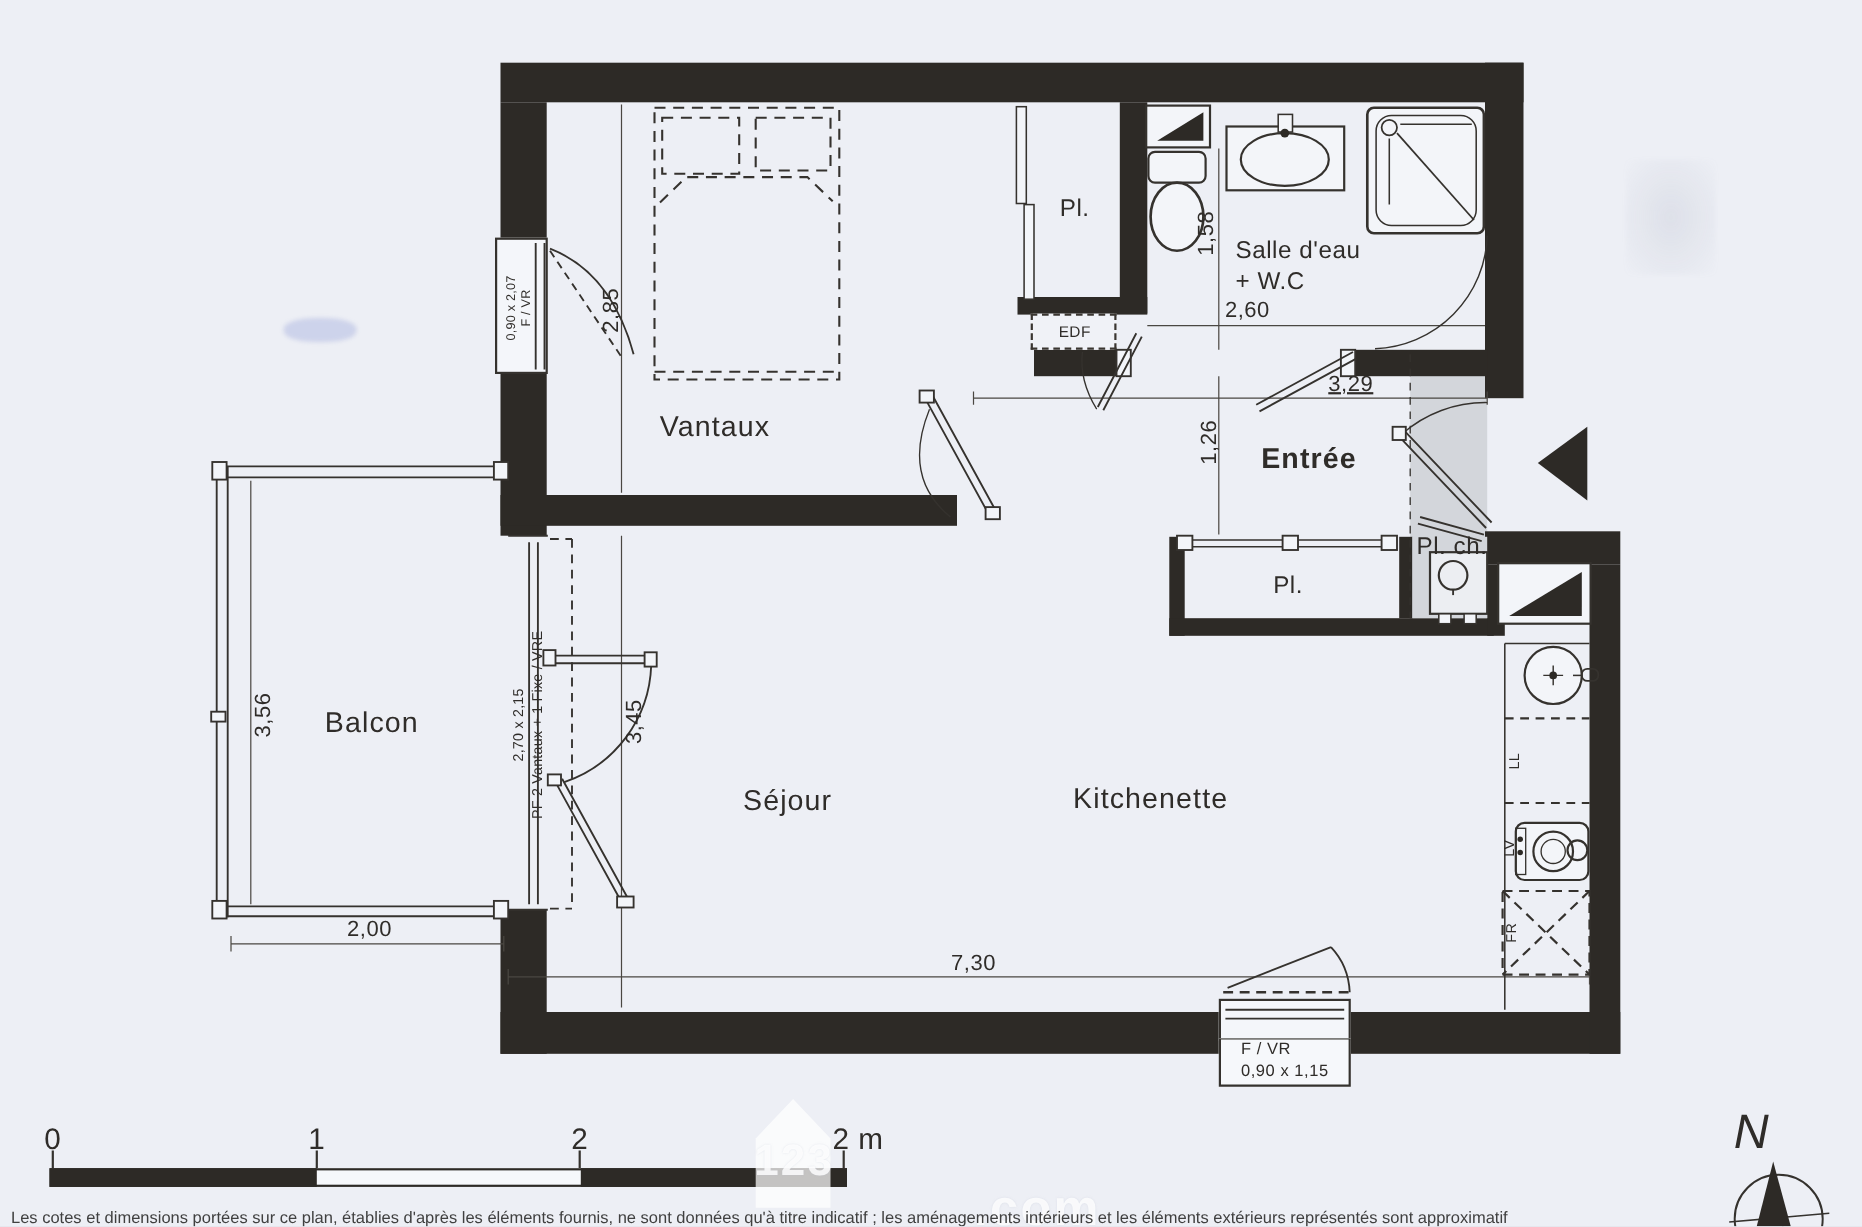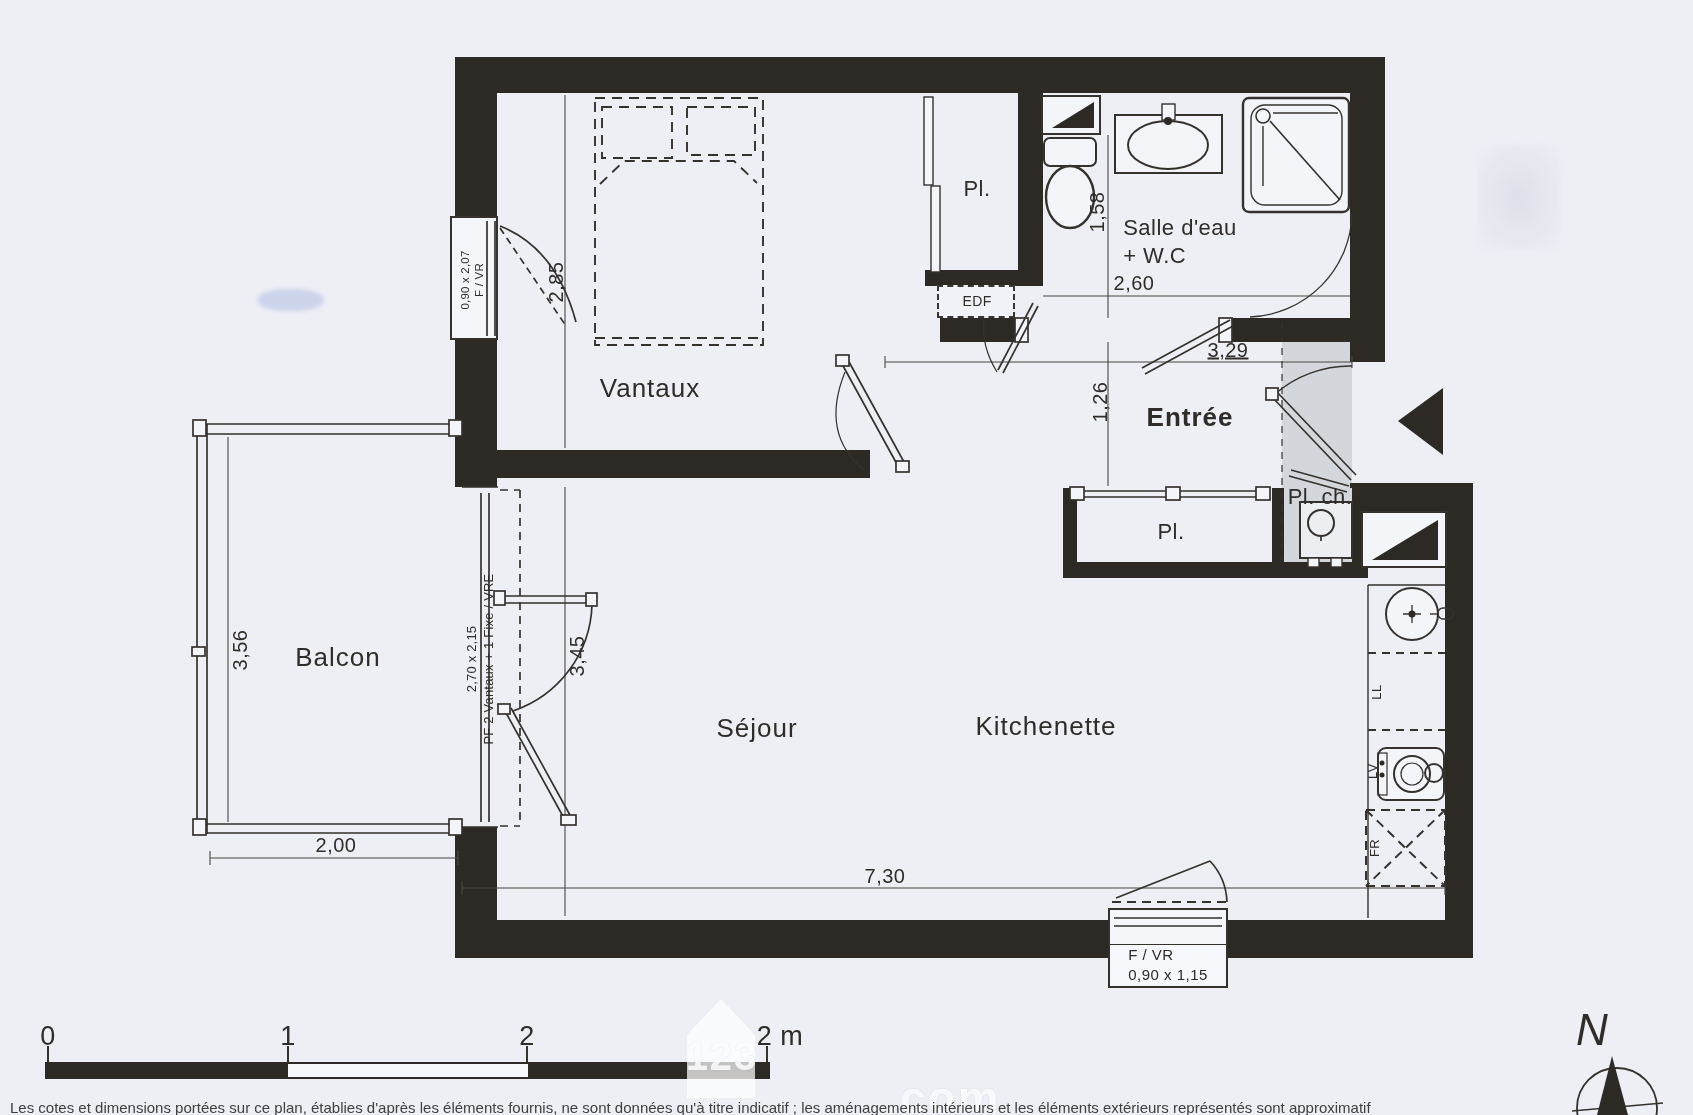--- a/index.html
+++ b/index.html
@@ -235,21 +235,21 @@
       <g>
         <circle cx="1617" cy="1108" r="40" stroke-width="1.8"></circle>
         <path d="M1572 1111 L1663 1103 M1612 1064 L1621 1115" stroke-width="1.4"></path>
         <path d="M1597 1115 L1612 1056 L1628 1115 Z" fill="#2d2a26" stroke="none"></path>
       </g>
     </g>
   </svg>
 
   <div class="lbl room" style="left:650px;top:388px;">Vantaux</div>
   <div class="lbl room" style="left:338px;top:657px;">Balcon</div>
-  <div class="lbl room" style="left:757px;top:728px;">Séjour</div>
+  <div class="lbl room" style="left:716px;top:728px;">Séjour</div>
   <div class="lbl room" style="left:1046px;top:726px;">Kitchenette</div>
   <div class="lbl room" style="left:1190px;top:417px;font-weight:bold;">Entrée</div>
   <div class="lbl mid center2" style="left:1180px;top:241px;">
     <div>Salle d'eau</div>
     <div>+ W.C</div>
   </div>
   <div class="lbl mid" style="left:977px;top:189px;">Pl.</div>
   <div class="lbl mid" style="left:1171px;top:532px;">Pl.</div>
   <div class="lbl mid" style="left:1320px;top:497px;">Pl. ch.</div>
   <div class="lbl small" style="left:977px;top:301px;">EDF</div>

